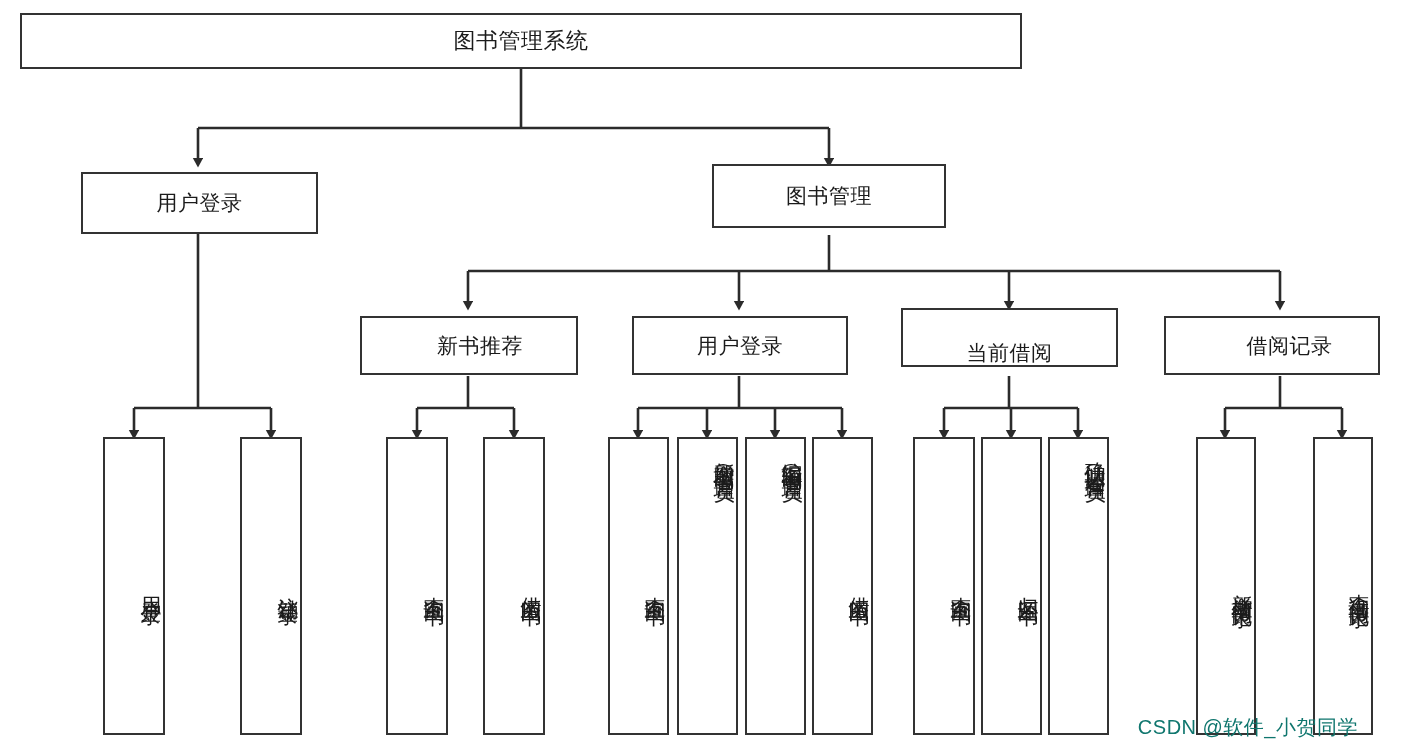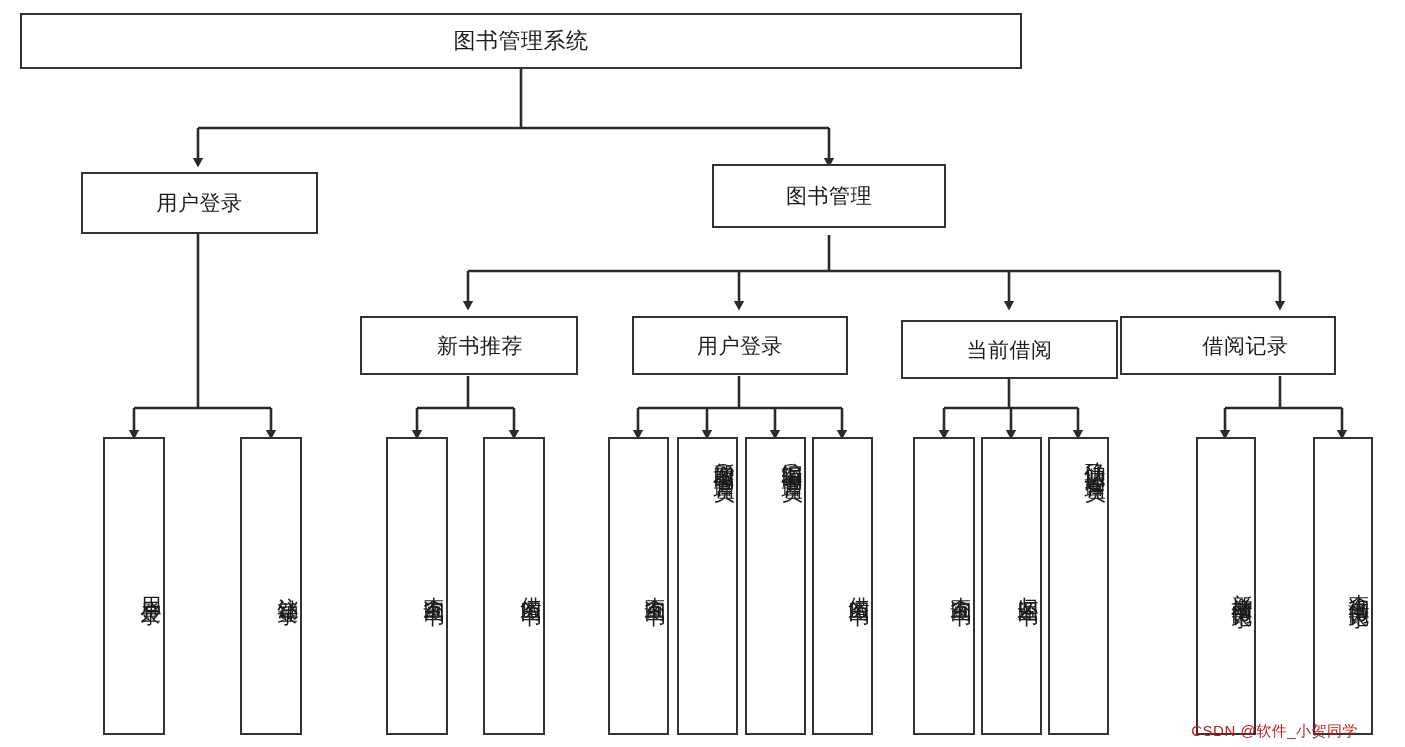--- a/index.html
+++ b/index.html
@@ -35,22 +35,22 @@
     padding:6px 0;
     align-items:flex-start;
     justify-content:center;
   }
   .node.v.topalign{ justify-content:flex-start; }
   svg.links{position:absolute;left:0;top:0;width:1405px;height:747px;pointer-events:none;}
   .watermark{
     position:absolute;
     right:14px;
     bottom:6px;
-    font-size:15px;
-    color:#b91c1c;
+    font-size:20px;
+    color:#0f766e;
     letter-spacing:0.5px;
     white-space:nowrap;
   }
 </style>
 </head>
 <body>
 
 <div id="diagram">
 
   <svg class="links" viewBox="0 0 1405 747">
@@ -113,24 +113,24 @@
   <div class="node h" style="left:712px;top:164px;width:234px;height:64px;">
     <span>图书管理</span>
   </div>
 
   <div class="node h" style="left:360px;top:316px;width:218px;height:59px;padding-left:22px;">
     <span>新书推荐</span>
   </div>
   <div class="node h" style="left:632px;top:316px;width:216px;height:59px;">
     <span>用户登录</span>
   </div>
-  <div class="node h" style="left:901px;top:320px;width:217px;height:59px;">
+  <div class="node h" style="left:901px;top:308px;width:217px;height:59px;align-items:flex-end;">
     <span>当前借阅</span>
   </div>
-  <div class="node h" style="left:1120px;top:316px;width:216px;height:59px;padding-left:35px;">
+  <div class="node h" style="left:1164px;top:316px;width:216px;height:59px;padding-left:35px;">
     <span>借阅记录</span>
   </div>
 
   <div class="node v" style="left:103px;top:437px;width:62px;height:298px;">
     <span>用户登录</span>
   </div>
   <div class="node v" style="left:240px;top:437px;width:62px;height:298px;">
     <span>注销登录</span>
   </div>
 

